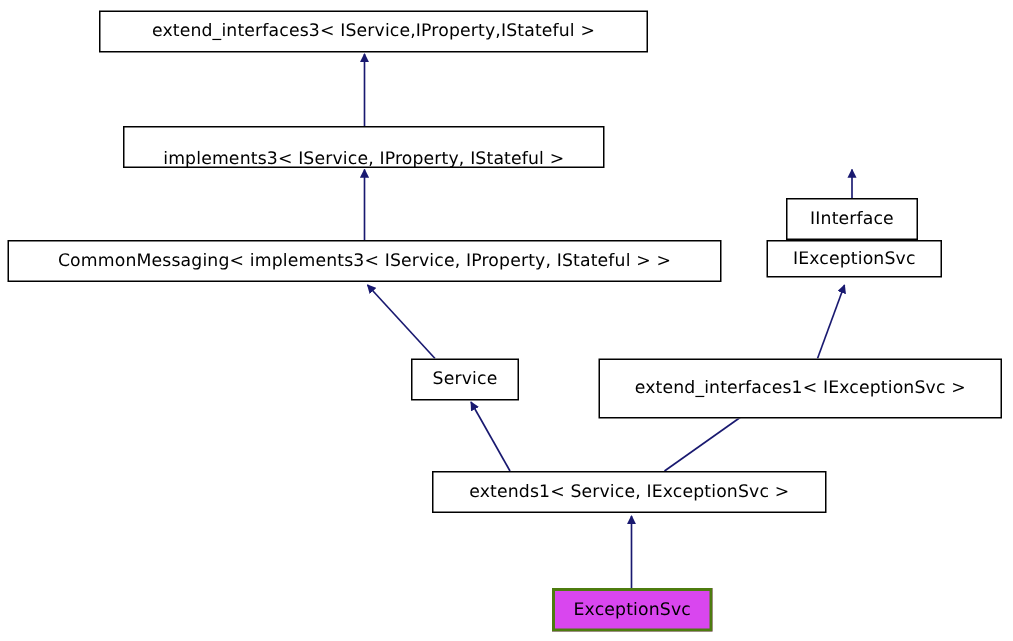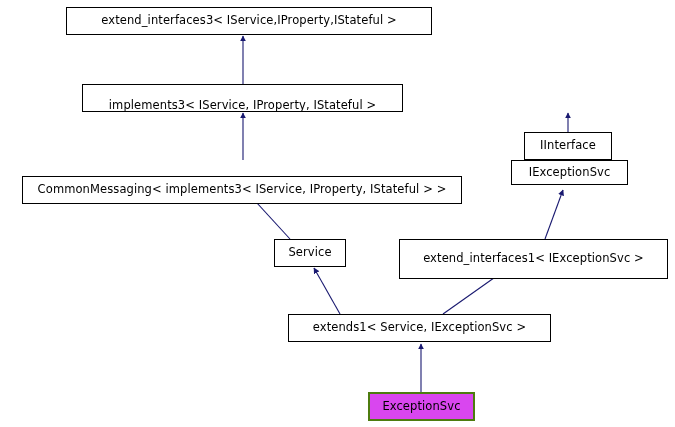--- a/index.html
+++ b/index.html
@@ -74,21 +74,21 @@
   </div>
 
   <div class="node" style="left:82px; top:84px; width:321px; height:28px;align-items:flex-end;">
     <span class="node-label">implements3&lt; IService, IProperty, IStateful &gt;</span>
   </div>
 
   <div class="node" style="left:524px; top:84px; width:88px; height:28px;margin-top:48px;">
     <span class="node-label">IInterface</span>
   </div>
 
-  <div class="node" style="left:22px; top:160px; width:440px; height:28px;margin-top:16px;">
+  <div class="node" style="left:5px; top:160px; width:476px; height:28px;">
     <span class="node-label">CommonMessaging&lt; implements3&lt; IService, IProperty, IStateful &gt; &gt;</span>
   </div>
 
   <div class="node" style="left:511px; top:160px; width:117px; height:25px;">
     <span class="node-label">IExceptionSvc</span>
   </div>
 
   <div class="node" style="left:274px; top:239px; width:72px; height:28px;align-items:center;">
     <span class="node-label">Service</span>
   </div>

